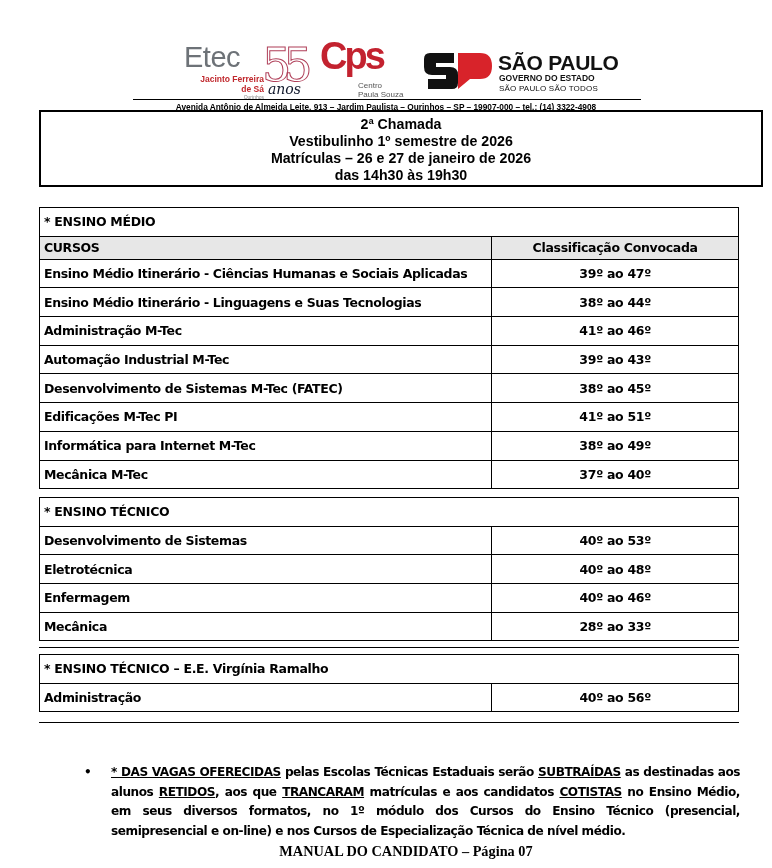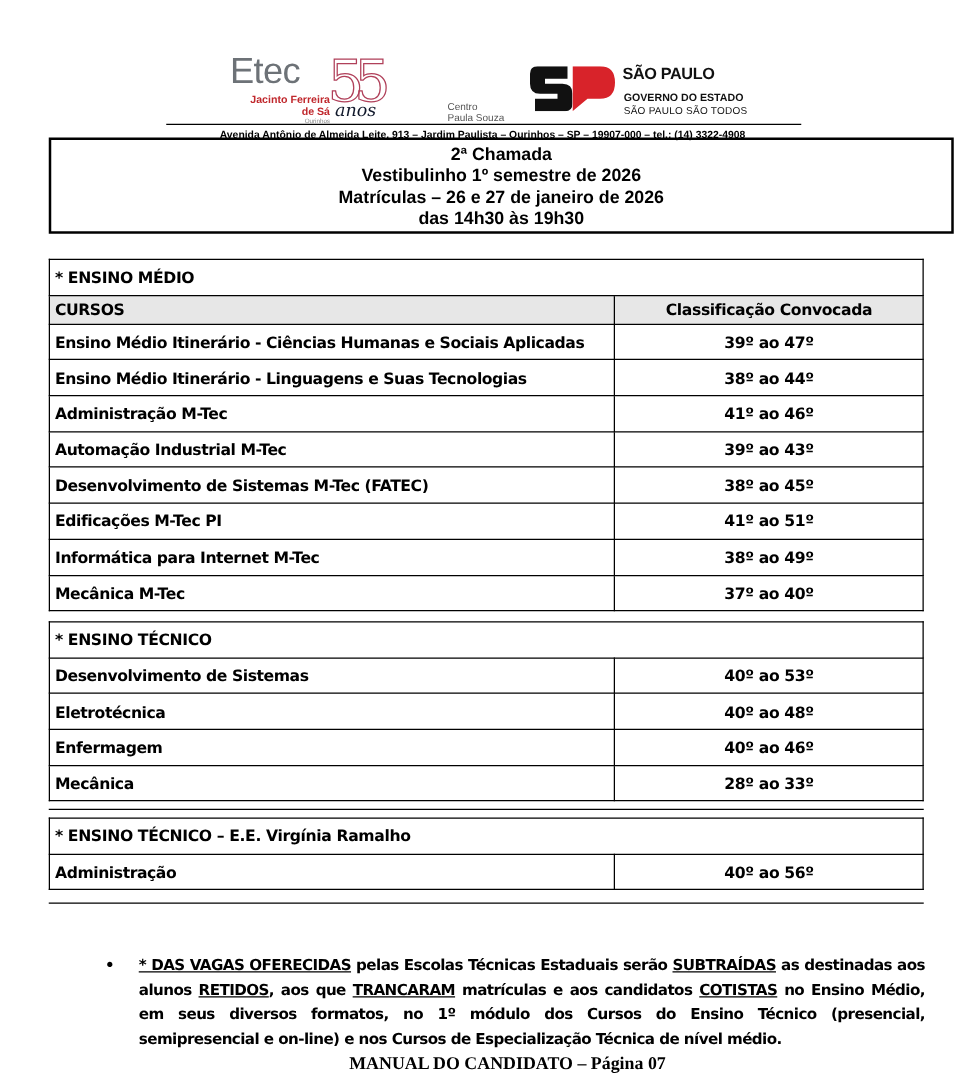--- a/index.html
+++ b/index.html
@@ -19,21 +19,21 @@
   .anos55 .word { position: absolute; left: 6px; top: 37px; font-family: "DejaVu Serif", serif; font-style: italic; font-size: 14px; color: #0f172a; }
 
   .cps-logo { position: absolute; left: 320px; top: 14px; width: 78px; height: 58px; }
   .cps-word { position: absolute; left: 0; top: -8px; font-size: 38px; color: #c3222f; font-weight: bold; letter-spacing: -3px; }
   .cps-sub1, .cps-sub2 { position: absolute; left: 38px; font-size: 8px; color: #555; white-space: nowrap; }
   .cps-sub1 { top: 38px; } .cps-sub2 { top: 47px; }
 
   .sp-logo { position: absolute; left: 424px; top: 22px; width: 210px; height: 44px; }
   .sp-s { position: absolute; left: 0; top: 2px; width: 34px; height: 36px; }
   .sp-p { position: absolute; left: 34px; top: 2px; width: 34px; height: 36px; }
-  .sp-title { position: absolute; left: 74px; top: 0; font-size: 13px; font-weight: bold; color: #111; white-space: nowrap; letter-spacing: -0.3px; }
+  .sp-title { position: absolute; left: 74px; top: 0; font-size: 21px; font-weight: bold; color: #111; white-space: nowrap; letter-spacing: -0.3px; }
   .sp-sub1 { position: absolute; left: 75px; top: 22px; font-size: 8.5px; font-weight: bold; color: #111; white-space: nowrap; }
   .sp-sub2 { position: absolute; left: 75px; top: 33px; font-size: 8px; color: #111; white-space: nowrap; letter-spacing: 0.2px; }
 
   .head-rule { position: absolute; left: 133px; top: 70px; width: 508px; height: 1px; background: #000; }
   .addr { position: absolute; left: 0; width: 772px; text-align: center; font-size: 8.3px; font-weight: bold; white-space: nowrap; }
   .addr1 { top: 73px; }
   .addr2 { top: 83px; }
 
   
   .title-box { position: absolute; left: 39px; top: 110px; width: 724px; height: 77px; border: 2px solid #000; text-align: center; padding-top: 4px; }
@@ -67,20 +67,21 @@
     <span class="etec-word">Etec</span>
     <span class="etec-sub1">Jacinto Ferreira</span>
     <span class="etec-sub2">de Sá</span>
     <span class="etec-sub3">Ourinhos</span>
   </div>
   <div class="anos55">
     <span class="num">55</span>
     <span class="word">anos</span>
   </div>
   <div class="cps-logo">
+    <span class="cps-word">Cps</span>
     <span class="cps-sub1">Centro</span>
     <span class="cps-sub2">Paula Souza</span>
   </div>
   <div class="sp-logo">
     <svg class="sp-s" viewBox="0 0 34 36">
       <path d="M6 0 H30 V10 H12 V14 H26 Q34 14 34 22 V30 Q34 36 28 36 H4 V26 H22 V22 H8 Q0 22 0 14 V6 Q0 0 6 0 Z" fill="#111"></path>
     </svg>
     <svg class="sp-p" viewBox="0 0 34 36">
       <path d="M0 0 H22 Q34 0 34 13 Q34 26 22 26 H12 L0 36 Z" fill="#d8232a"></path>
     </svg>

